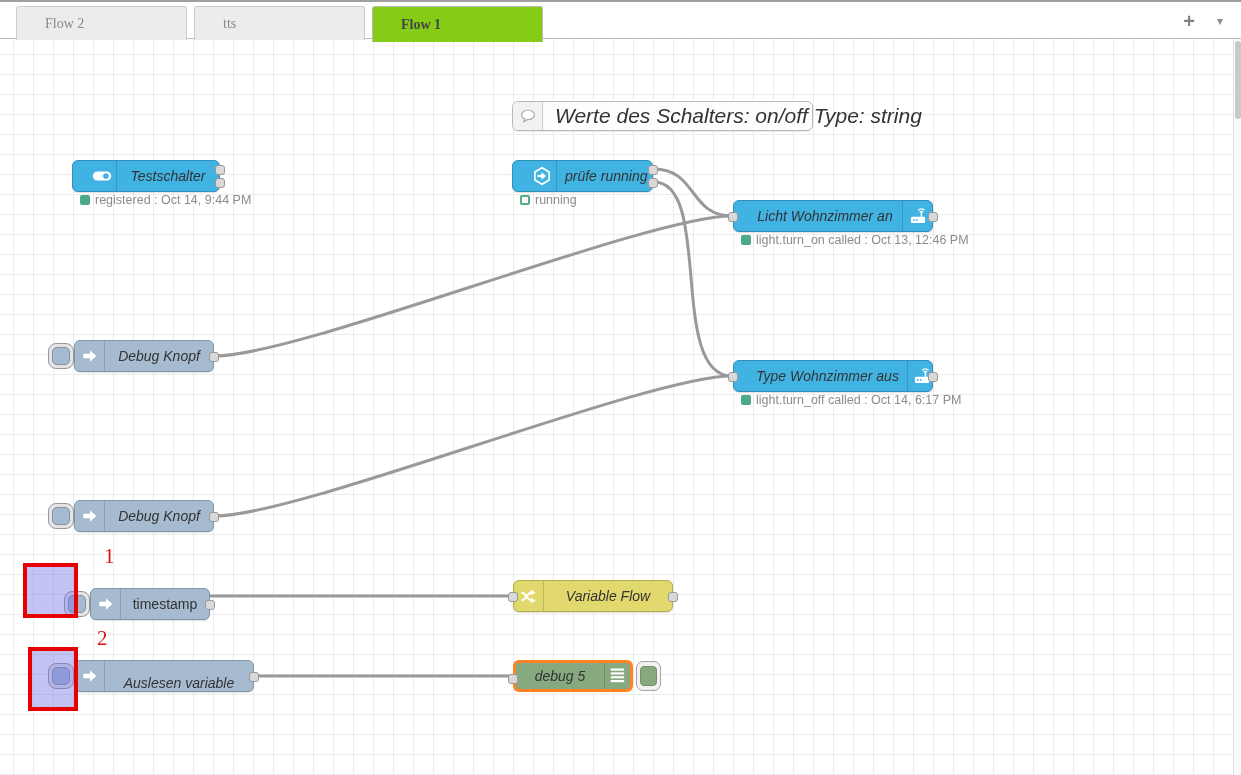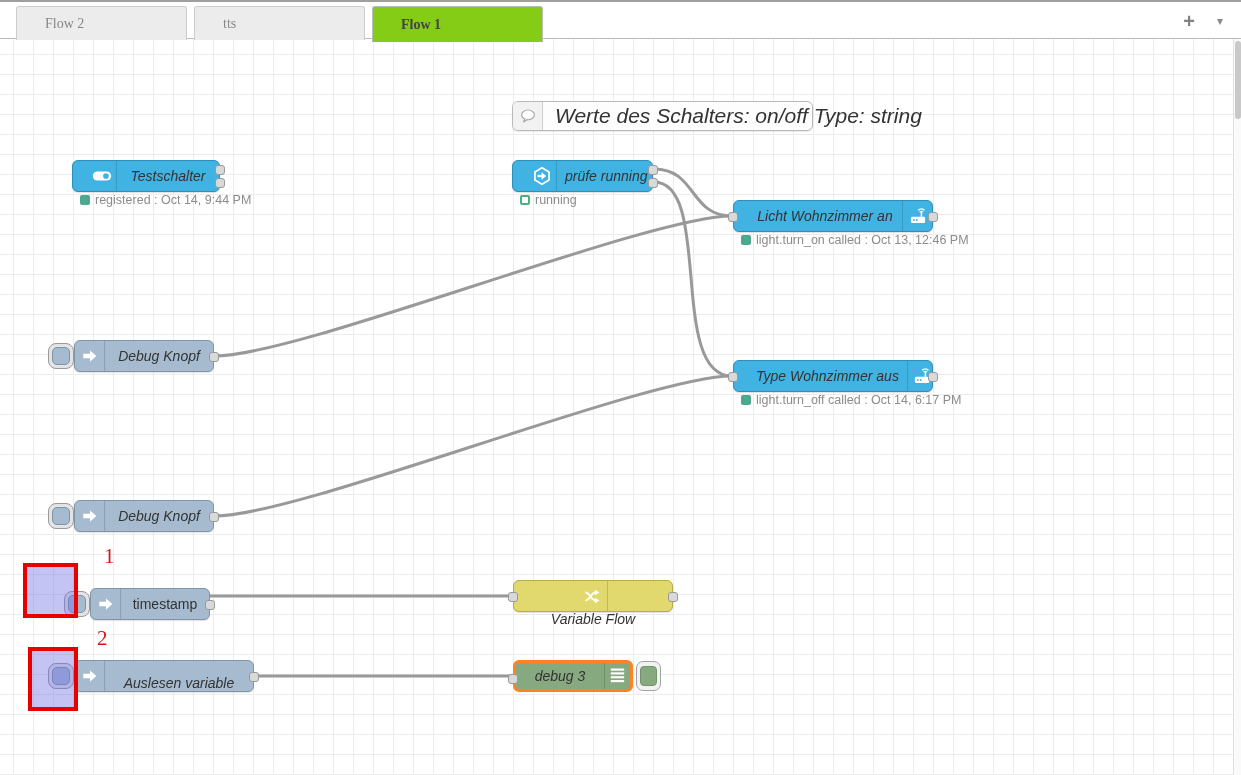--- a/index.html
+++ b/index.html
@@ -52,21 +52,21 @@
   }
   .node .label.upright{font-style:normal;}
   .iconcell{
     width:30px;height:100%;display:flex;align-items:center;justify-content:center;
     box-sizing:border-box;flex:0 0 30px;
   }
   .iconcell.left{border-right:1px solid rgba(0,0,0,0.15);border-radius:5px 0 0 5px;}
   .iconcell.right{border-left:1px solid rgba(0,0,0,0.15);border-radius:0 5px 5px 0;}
   .ha-blue{background:#41b3e3;border-color:#2e8fba;padding-left:14px;}
   .inject-gray{background:#a6bbcf;border-color:#8195a7;}
-  .change-yellow{background:#e2d96e;border-color:#b6ac4a;flex-direction:column;}
+  .change-yellow{background:#e2d96e;border-color:#b6ac4a;}
   .debug-green{background:#87a980;border-color:#6f8f68;}
   .node.selected{border:3px solid #ff8324;box-shadow:none;}
   .port{
     position:absolute;width:10px;height:10px;background:#d9d9d9;
     border:1px solid #999;border-radius:3px;box-sizing:border-box;z-index:6;cursor:crosshair;
   }
   .port.in{left:-6px;top:11px;}
   .port.out{right:-6px;top:11px;}
   .port.out1{right:-6px;top:4px;}
   .port.out2{right:-6px;top:17px;}
@@ -306,21 +306,21 @@
         <path d="M15 3.5 L21 7 L15 10.5 Z" fill="#fff"></path>
         <path d="M15 13.5 L21 17 L15 20.5 Z" fill="#fff"></path>
       </svg>
     </div>
     <div class="label">Variable Flow</div>
     <div class="port out"></div>
   </div>
 
   <div class="node debug-green selected" style="left:513px;top:621px;width:120px;">
     <div class="port in" style="left:-8px;"></div>
-    <div class="label">debug 3</div>
+    <div class="label">debug 5</div>
     <div class="iconcell right" style="flex-basis:26px;width:26px;">
       <svg class="icon-svg" width="17" height="20" viewBox="0 0 20 24">
         <rect x="2" y="3" width="16" height="2.6" fill="#fff"></rect>
         <rect x="2" y="7.6" width="16" height="2.6" fill="#fff"></rect>
         <rect x="2" y="12.2" width="16" height="2.6" fill="#fff"></rect>
         <rect x="2" y="16.8" width="16" height="2.6" fill="#fff"></rect>
       </svg>
     </div>
   </div>
   <div class="dbg-toggle" style="left:636px;top:622px;">

